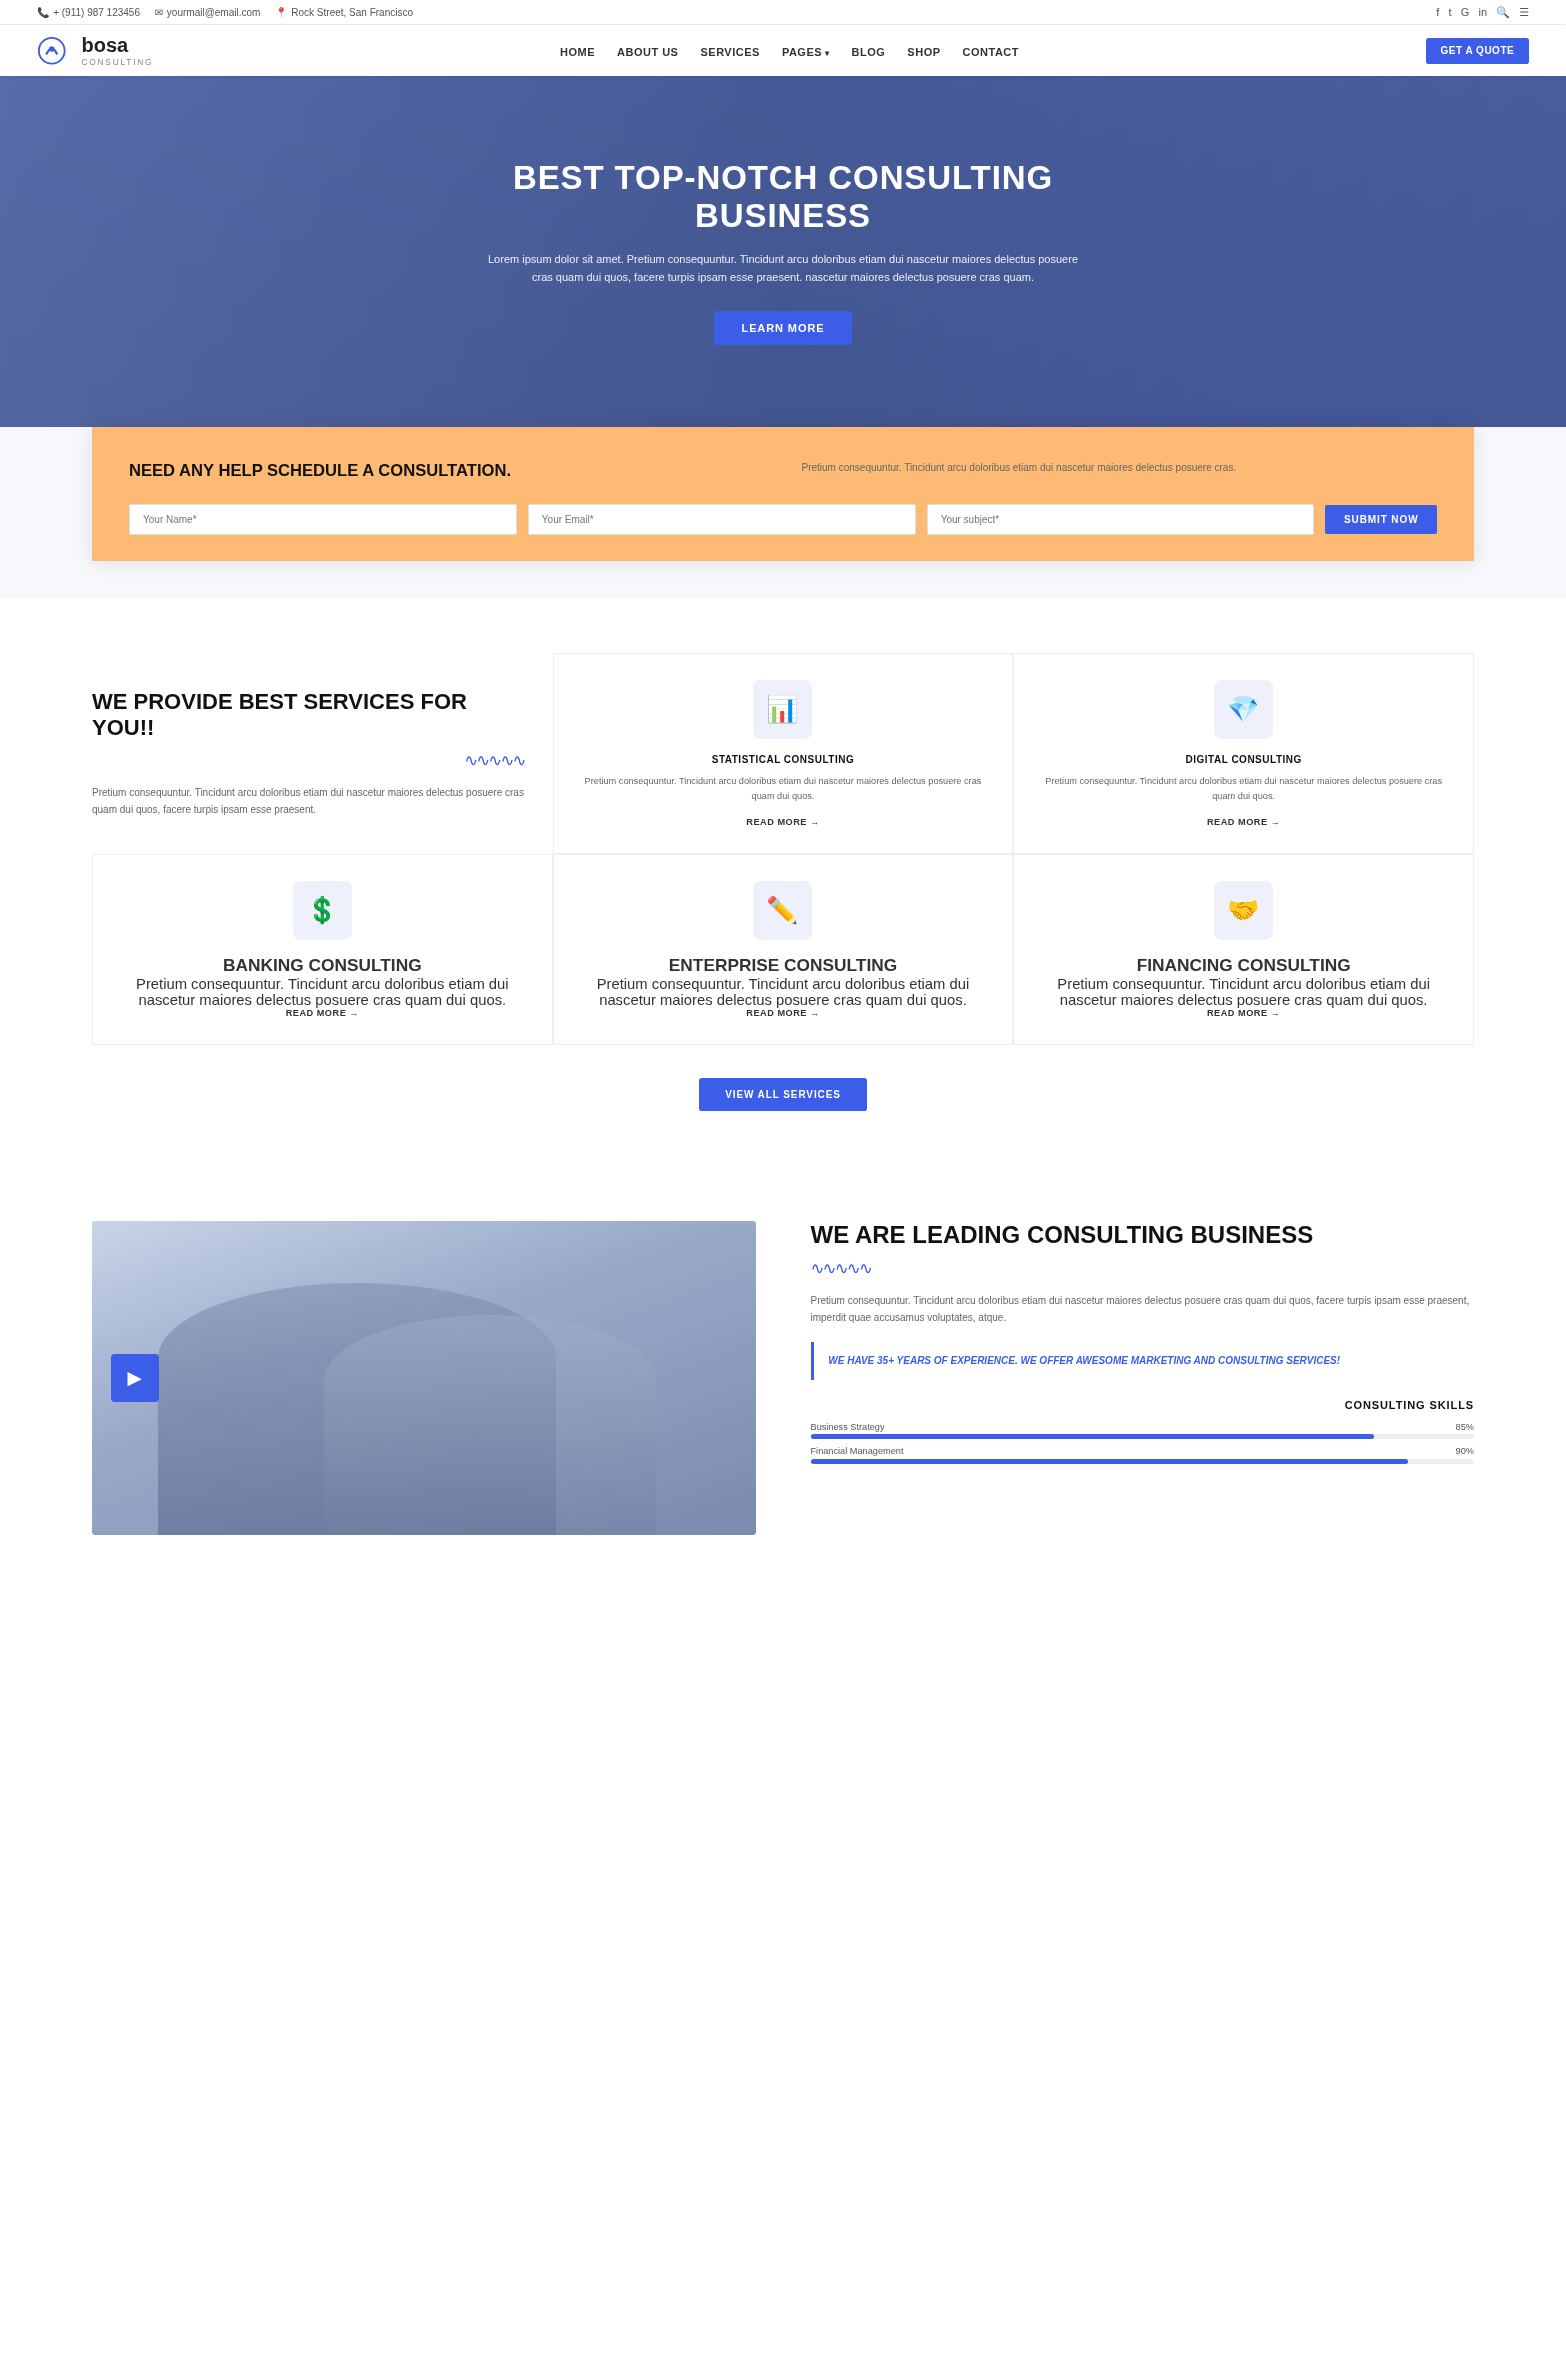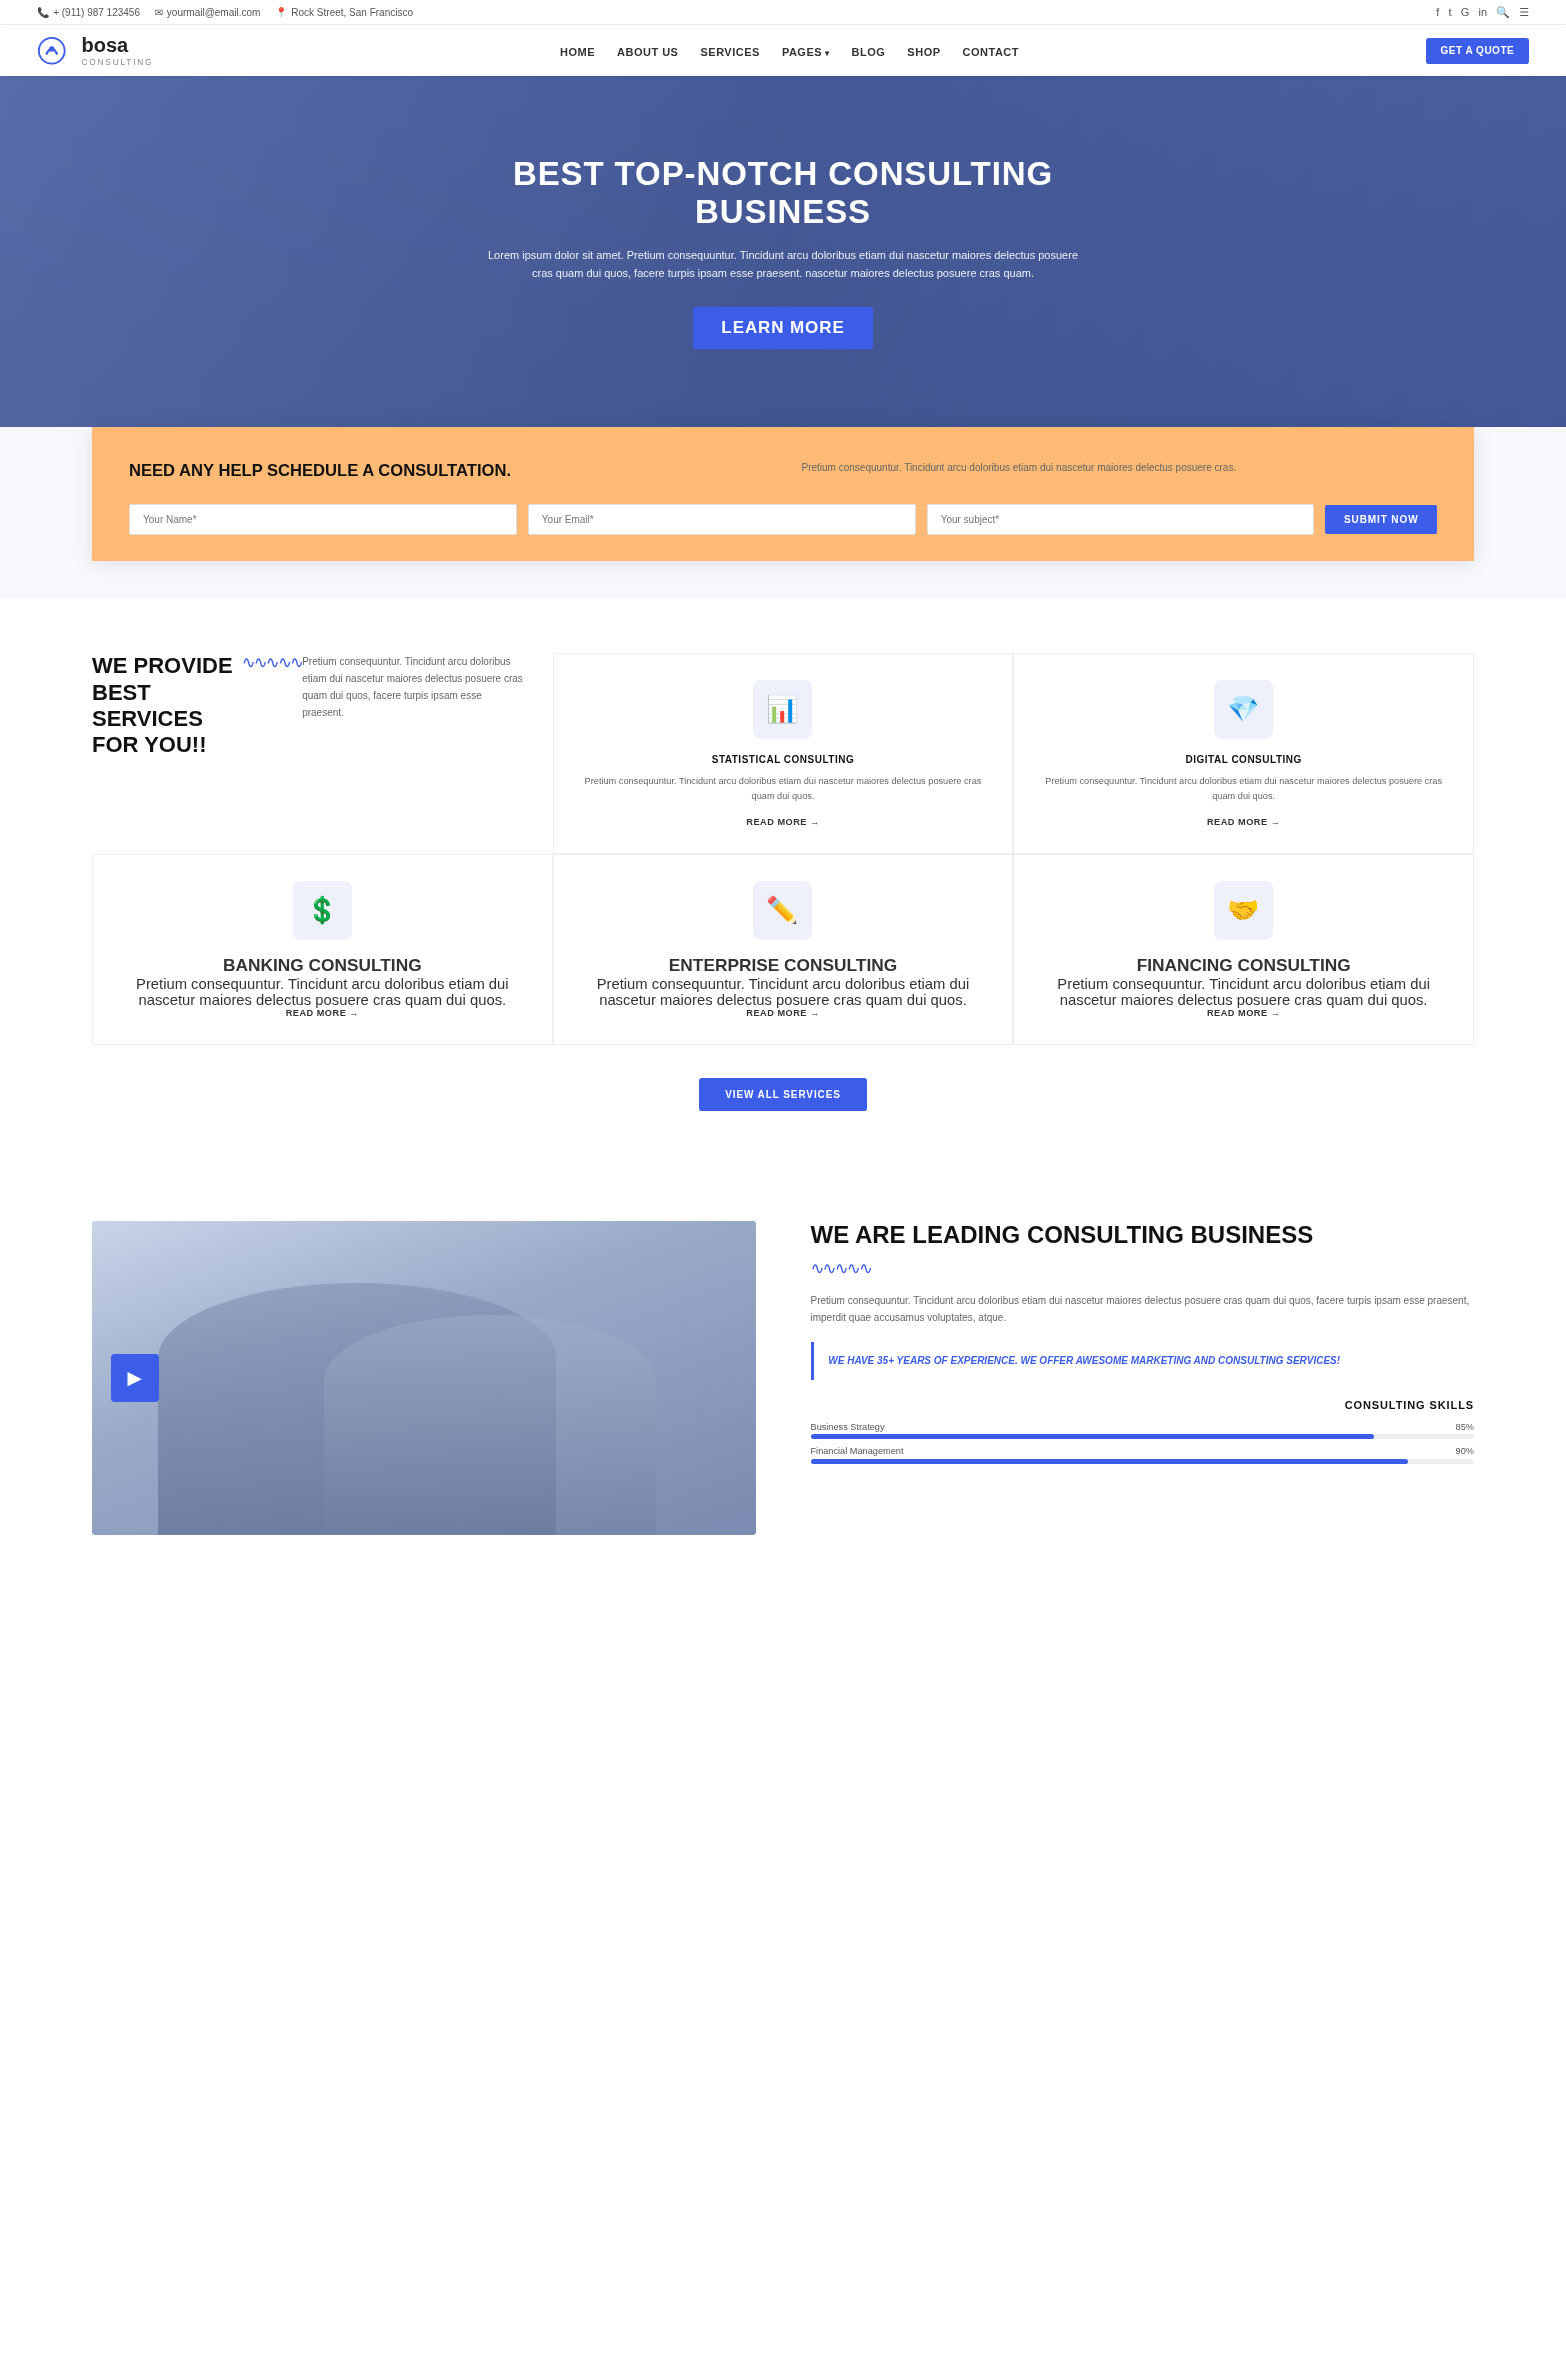--- a/index.html
+++ b/index.html
@@ -85,21 +85,21 @@
       max-width: 591px;
       margin-left: auto;
       margin-right: auto;
     }
     .btn-learn {
       background: #3b5de7;
       color: #fff;
       padding: 11px 28px;
       border: none;
       border-radius: 2.8px;
-      font-size: 17px;
+      font-size: 11px;
       font-weight: 700;
       cursor: pointer;
       letter-spacing: 0.9px;
     }
 
     
     .consultation {
       background: #fdba74;
       margin: 0 92px;
       padding: 33px 37px 26px;
@@ -131,21 +131,21 @@
       font-size: 10px;
       font-weight: 700;
       cursor: pointer;
       letter-spacing: 0.9px;
       white-space: nowrap;
     }
 
     
     .services-section { padding: 55px 92px; background: #fff; }
     .services-grid { display: grid; grid-template-columns: 1fr 1fr 1fr; gap: 0; }
-    .services-intro { display: flex; flex-direction: row; justify-content: center; padding-right: 28px; }
+    .services-intro { display: flex; flex-direction: column; justify-content: center; padding-right: 28px; align-items: flex-end; }
     .services-intro h2 { font-size: 22px; font-weight: 900; color: #111; text-transform: uppercase; line-height: 1.2; margin-bottom: 9.2px; }
     .wave-line { color: #3b5de7; font-size: 16.6px; margin-bottom: 13px; letter-spacing: -1.8px; }
     .services-intro p { font-size: 10px; color: #666; line-height: 1.7; }
 
     .service-card {
       border: 0.9px solid #eee;
       padding: 26px 22px;
       text-align: center;
     }
     .service-icon-wrap {

